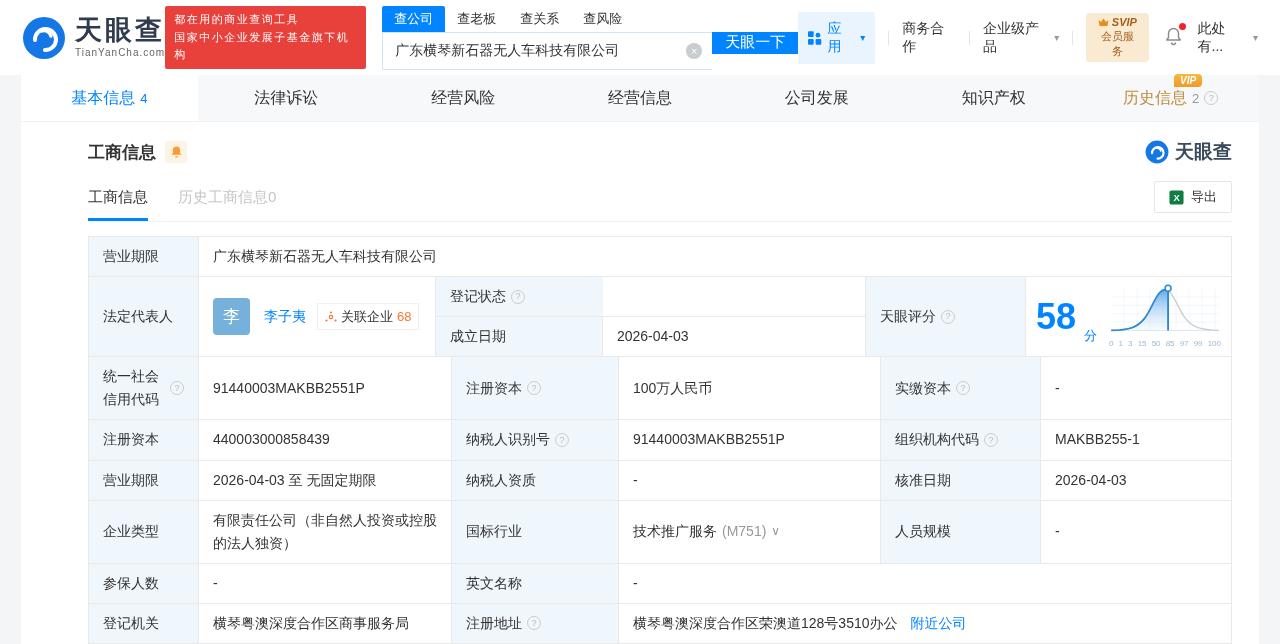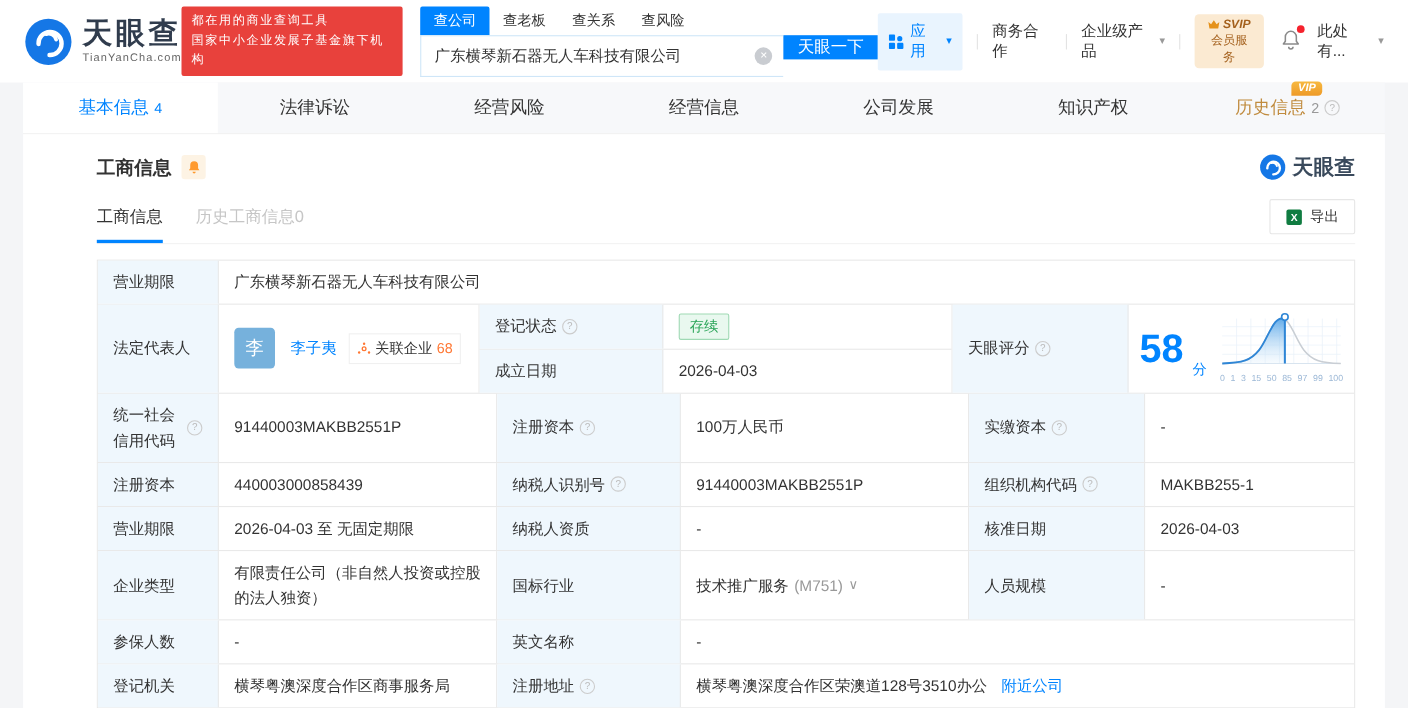--- a/index.html
+++ b/index.html
@@ -265,23 +265,20 @@
           </svg>
           <span>关联企业</span>
           <span class="relnum">68</span>
         </span>
       </div>
       <div class="mid">
         <div class="midrow">
           <div class="cell lb lb2">
             <span>登记状态</span>
             <span class="qicon">?</span>
-          </div>
-          <div class="cell" style="flex:1;border-right:none;">
-            <span class="tag-alive">存续</span>
           </div>
         </div>
         <div class="midrow">
           <div class="cell lb lb2">成立日期</div>
           <div class="cell" style="flex:1;border-right:none;">2026-04-03</div>
         </div>
       </div>
       <div class="cell lb lb3">
         <span>天眼评分</span>
         <span class="qicon">?</span>

